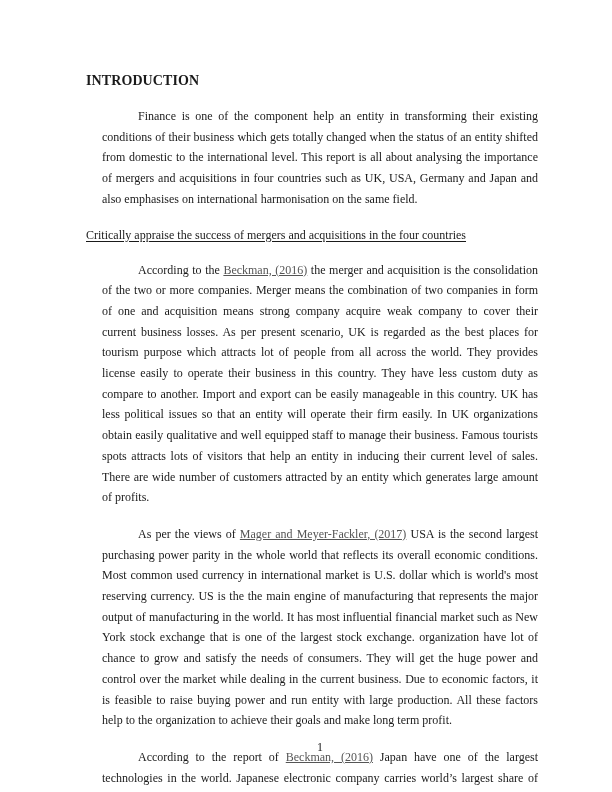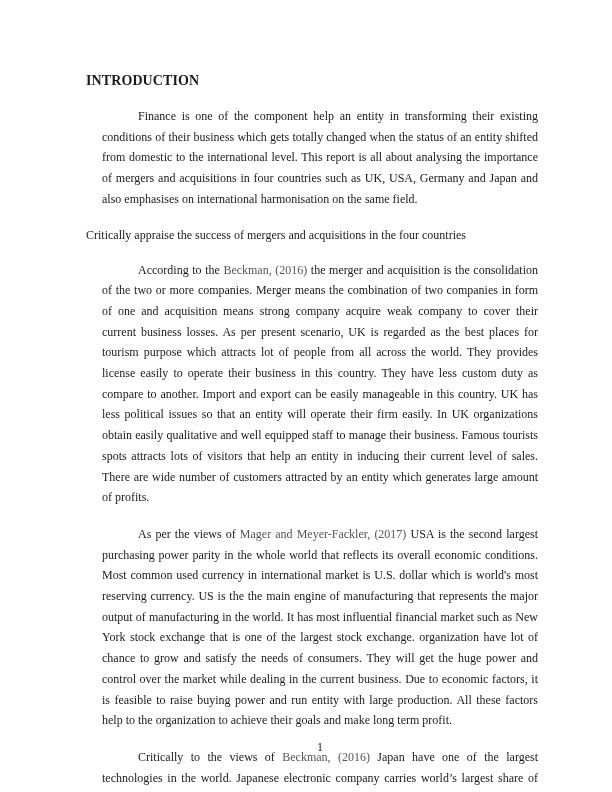--- a/index.html
+++ b/index.html
@@ -14,37 +14,37 @@
       font-size: 14px; font-weight: bold; margin: 0 0 0 0;
       line-height: 18px; letter-spacing: 0.1px;
     }
     p {
       font-size: 12px; line-height: 20.7px; margin: 16px;
       text-align: justify; text-indent: 36px;
     }
     p.gap { margin-top: 7px; }
     .subhead {
       font-size: 12px; line-height: 18px; margin-top: 12px;
-      text-underline-offset: 2px;
+      text-decoration: underline; text-underline-offset: 2px;
     }
-    .cite { color: #555555; }
+    .cite { color: #555555; text-decoration: underline; }
     .page-number {
       position: absolute; top: 740px; left: 0; width: 612px;
       text-align: center; font-size: 12px;
     }
   </style>
 </head>
 <body>
 
 <div class="page">
   <div class="content">
     <h1>INTRODUCTION</h1>
     <p>Finance is one of the component help an entity in transforming their existing conditions of their business which gets totally changed when the status of an entity shifted from domestic to the international level. This report is all about  analysing the importance of mergers and acquisitions in four countries such as UK, USA, Germany and Japan and also emphasises on international harmonisation on the same field.</p>
     <div class="subhead">Critically appraise the success of mergers and acquisitions in the four countries</div>
 
     <p><span>According to the </span><span class="cite">Beckman, (2016)</span><span> the merger and acquisition is the consolidation of the two or more companies. Merger means the combination of two companies in form of one and acquisition means strong company acquire weak  company to cover their current business losses. As per present scenario, UK is regarded as the best places for tourism purpose which attracts lot of people from all across the world. They provides license easily to operate their business in this country. They have less custom duty as compare to another. Import and export can be easily manageable in this country. UK has less political issues so that an entity will operate their firm easily. In UK organizations obtain easily qualitative and well equipped staff to manage their business. Famous tourists spots attracts lots of visitors that help an entity in inducing their current level of sales.  There are wide number of customers attracted by an entity which generates large amount of profits.</span></p>
 
     <p class="gap"><span>As per the views of </span><span class="cite">Mager and Meyer-Fackler, (2017)</span><span> USA is the second largest purchasing power parity in the whole world that reflects its overall economic conditions. Most common used currency in international market is U.S. dollar which is world's most reserving currency. US is the the main engine of manufacturing that represents the major output of manufacturing in the world. It has most influential financial market such as New York stock exchange that is one of the largest stock exchange. organization have lot of chance to grow and satisfy the needs of consumers. They will get the huge power and control over the market while dealing in the current business. Due to economic factors, it is feasible to raise buying power and run entity with large production. All these factors help to the organization to achieve their goals and make long term profit.</span></p>
 
-    <p class="gap"><span>Critically to the views of </span><span class="cite">Beckman, (2016)</span><span> Japan have one of the largest technologies in the world. Japanese electronic company carries world’s largest share of market. It is one of the</span></p>
+    <p class="gap"><span>According to the report of </span><span class="cite">Beckman, (2016)</span><span> Japan have one of the largest technologies in the world. Japanese electronic company carries world’s largest share of market. It is one of the</span></p>
   </div>
   <div class="page-number">1</div>
 </div>
 
 </body></html>

